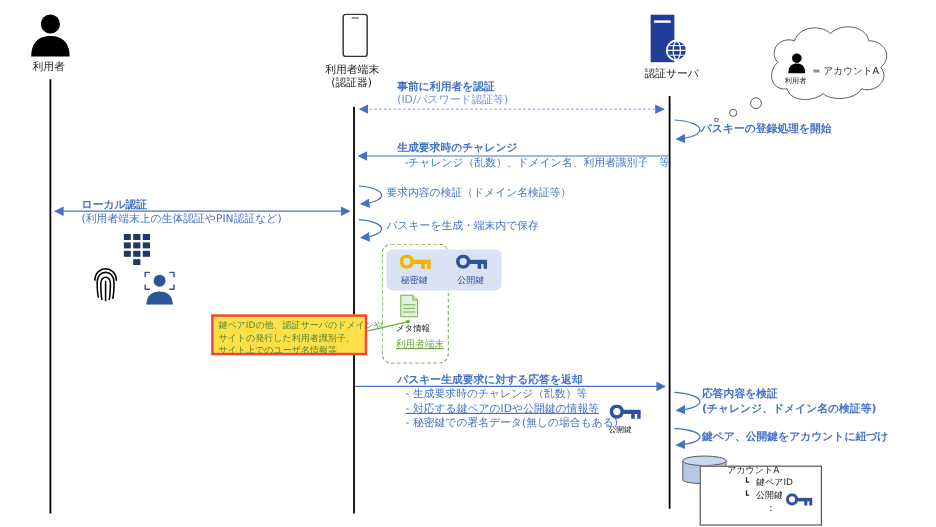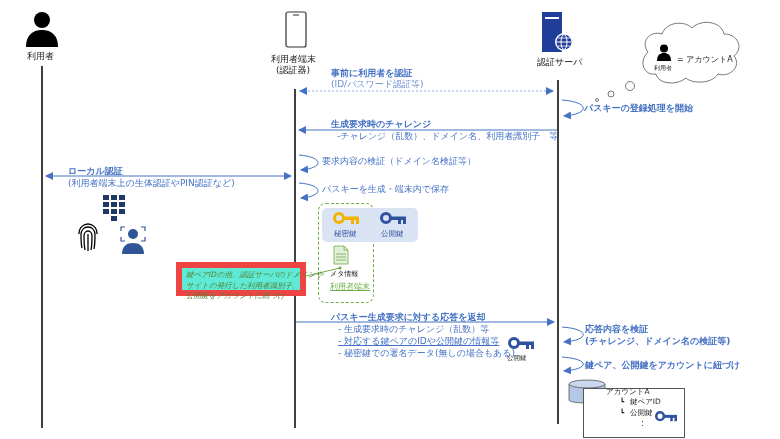--- a/index.html
+++ b/index.html
@@ -5,22 +5,22 @@
   html, body { margin:0; padding:0; background:#ffffff; }
   body { width:780px; height:439px; position:relative; overflow:hidden;
          font-family:"DejaVu Sans", sans-serif; }
   .abs { position:absolute; }
   .lbl { position:absolute; font-size:9px; color:#222; white-space:nowrap; line-height:11px; }
   .blue { color:#4472c4; }
   .bold { font-weight:bold; }
   .t9 { font-size:9px; line-height:11px; white-space:nowrap; position:absolute; }
   .t8 { font-size:8px; line-height:10px; white-space:nowrap; position:absolute; }
   svg.lines { position:absolute; left:0; top:0; }
-  .note { position:absolute; left:176px; top:262px; width:130px; height:34px; border:6px solid #ef4444;
-          background:#5eead4; color:#548235; font-size:7.5px; line-height:10.5px; padding:2px 4px; box-sizing:border-box; white-space:nowrap;font-style:italic; }
+  .note { position:absolute; left:176px; top:262px; width:130px; height:34px; border:2px solid #ef4444;
+          background:#fde047; color:#548235; font-size:7.5px; line-height:10.5px; padding:2px 4px; box-sizing:border-box; white-space:nowrap; }
   .passkey-box { position:absolute; left:318px; top:203px; width:54px; height:98px; border:1px dashed #70ad47; border-radius:8px; }
   .keys-bg { position:absolute; left:322px; top:208px; width:96px; height:34px; background:#dae3f3; border-radius:5px; }
   .acct-box { position:absolute; left:583px; top:388px; width:100px; height:48px; border:1px solid #555; background:#fff; }
 </style>
 </head>
 <body>
 
 <svg class="lines" width="780" height="439">
   <defs>
     <marker id="ah" markerWidth="8" markerHeight="8" refX="7" refY="4" orient="auto">
@@ -191,21 +191,21 @@
         <line x1="3" y1="15" x2="13" y2="15"></line>
       </g>
   </svg>
 </div>
 <div class="t8" style="left:330px;top:269px;font-size:7px;color:#222;">メタ情報</div>
 <div class="t8" style="left:330px;top:282px;font-size:8px;color:#70ad47;text-decoration:underline;">利用者端末</div>
 
 <div class="note">
   <div>鍵ペアIDの他、認証サーバのドメインや</div>
   <div>サイトの発行した利用者識別子、</div>
-  <div>公開鍵をアカウントに紐づけ</div>
+  <div>サイト上でのユーザ名情報等</div>
 </div>
 
 <div class="t9 blue bold" style="left:331px;top:312px;">パスキー生成要求に対する応答を返却</div>
 <div class="t9 blue" style="left:338px;top:324px;">- 生成要求時のチャレンジ（乱数）等</div>
 <div class="t9 blue" style="left:338px;top:336px;text-decoration:underline;">- 対応する鍵ペアのIDや公開鍵の情報等</div>
 <div class="t9 blue" style="left:338px;top:348px;">- 秘密鍵での署名データ(無しの場合もある)</div>
 <div class="abs" style="left:508px;top:336px;">
   <svg width="26" height="14" viewBox="0 0 26 14">
     <circle cx="6" cy="6" r="4.5" fill="none" stroke="#2f52a0" stroke-width="3"></circle>
     <rect x="10" y="4.5" width="16" height="3.5" fill="#2f52a0"></rect>

